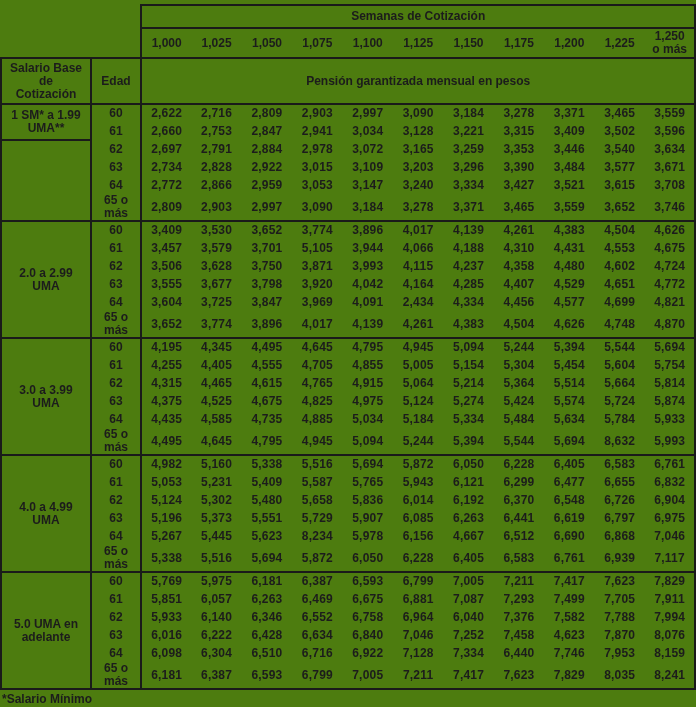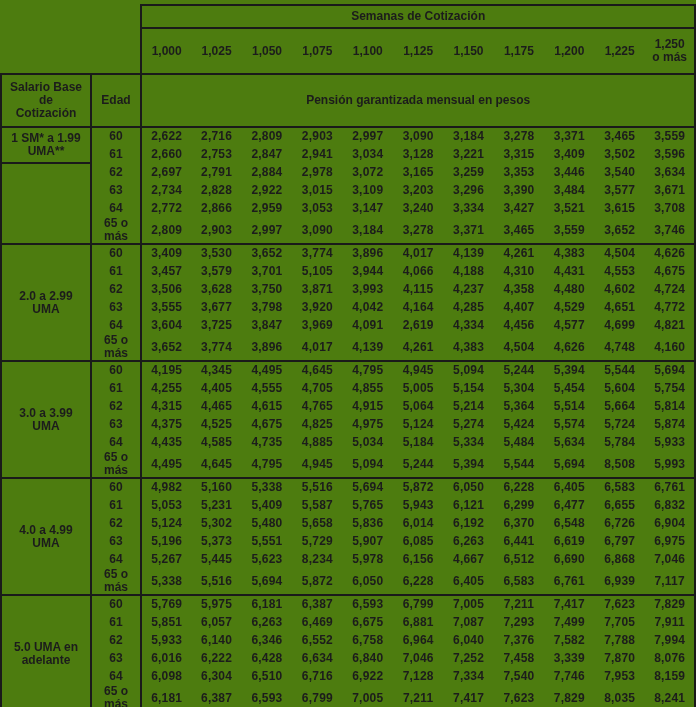--- a/index.html
+++ b/index.html
@@ -27,22 +27,22 @@
     line-height:13px;
     color:#1c1c1c;
     overflow:hidden;
   }
   .blank{border:none;background:transparent;}
   .bl{border-left:2px solid #1a1a1a;}
   .br{border-right:2px solid #1a1a1a;}
   .bt{border-top:2px solid #1a1a1a;}
   .bb{border-bottom:2px solid #1a1a1a;}
   tr.r-sem{height:23px;}
-  tr.r-wk{height:46px;border-radius:14px;}
-  tr.r-hdr{height:53px;}
+  tr.r-wk{height:30px;border-radius:14px;}
+  tr.r-hdr{height:46px;}
   tbody tr{height:18px;}
   tbody tr.r-tall{height:24px;}
   .pre{white-space:pre-line;}
   .grp{white-space:pre-line;}
   .age{white-space:pre-line;margin-top:20px;}
   .val{letter-spacing:0.2px;}
   .foot{
     margin:2px 0 0 2px;
     font-size:12px;
     font-weight:600;
@@ -238,41 +238,41 @@
           <td class="val">4,651</td>
           <td class="val br">4,772</td>
         </tr>
         <tr>
           <td class="age br">64</td>
           <td class="val">3,604</td>
           <td class="val">3,725</td>
           <td class="val">3,847</td>
           <td class="val">3,969</td>
           <td class="val">4,091</td>
-          <td class="val">2,619</td>
+          <td class="val">2,434</td>
           <td class="val">4,334</td>
           <td class="val">4,456</td>
           <td class="val">4,577</td>
           <td class="val">4,699</td>
           <td class="val br">4,821</td>
         </tr>
         <tr class="r-tall">
           <td class="age br">65 o
 más</td>
           <td class="val">3,652</td>
           <td class="val">3,774</td>
           <td class="val">3,896</td>
           <td class="val">4,017</td>
           <td class="val">4,139</td>
           <td class="val">4,261</td>
           <td class="val">4,383</td>
           <td class="val">4,504</td>
           <td class="val">4,626</td>
           <td class="val">4,748</td>
-          <td class="val br">4,160</td>
+          <td class="val br">4,870</td>
         </tr>
         <tr>
           <td rowspan="6" class="grp bl br bt">3.0 a 3.99
 UMA</td>
           <td class="age br bt">60</td>
           <td class="val bt">4,195</td>
           <td class="val bt">4,345</td>
           <td class="val bt">4,495</td>
           <td class="val bt">4,645</td>
           <td class="val bt">4,795</td>
@@ -344,21 +344,21 @@
 más</td>
           <td class="val">4,495</td>
           <td class="val">4,645</td>
           <td class="val">4,795</td>
           <td class="val">4,945</td>
           <td class="val">5,094</td>
           <td class="val">5,244</td>
           <td class="val">5,394</td>
           <td class="val">5,544</td>
           <td class="val">5,694</td>
-          <td class="val">8,508</td>
+          <td class="val">8,632</td>
           <td class="val br">5,993</td>
         </tr>
         <tr>
           <td rowspan="6" class="grp bl br bt">4.0 a 4.99
 UMA</td>
           <td class="age br bt">60</td>
           <td class="val bt">4,982</td>
           <td class="val bt">5,160</td>
           <td class="val bt">5,338</td>
           <td class="val bt">5,516</td>
@@ -488,34 +488,34 @@
         <tr>
           <td class="age br">63</td>
           <td class="val">6,016</td>
           <td class="val">6,222</td>
           <td class="val">6,428</td>
           <td class="val">6,634</td>
           <td class="val">6,840</td>
           <td class="val">7,046</td>
           <td class="val">7,252</td>
           <td class="val">7,458</td>
-          <td class="val">3,339</td>
+          <td class="val">4,623</td>
           <td class="val">7,870</td>
           <td class="val br">8,076</td>
         </tr>
         <tr>
           <td class="age br">64</td>
           <td class="val">6,098</td>
           <td class="val">6,304</td>
           <td class="val">6,510</td>
           <td class="val">6,716</td>
           <td class="val">6,922</td>
           <td class="val">7,128</td>
           <td class="val">7,334</td>
-          <td class="val">7,540</td>
+          <td class="val">6,440</td>
           <td class="val">7,746</td>
           <td class="val">7,953</td>
           <td class="val br">8,159</td>
         </tr>
         <tr class="r-tall">
           <td class="age br bb">65 o
 más</td>
           <td class="val bb">6,181</td>
           <td class="val bb">6,387</td>
           <td class="val bb">6,593</td>

